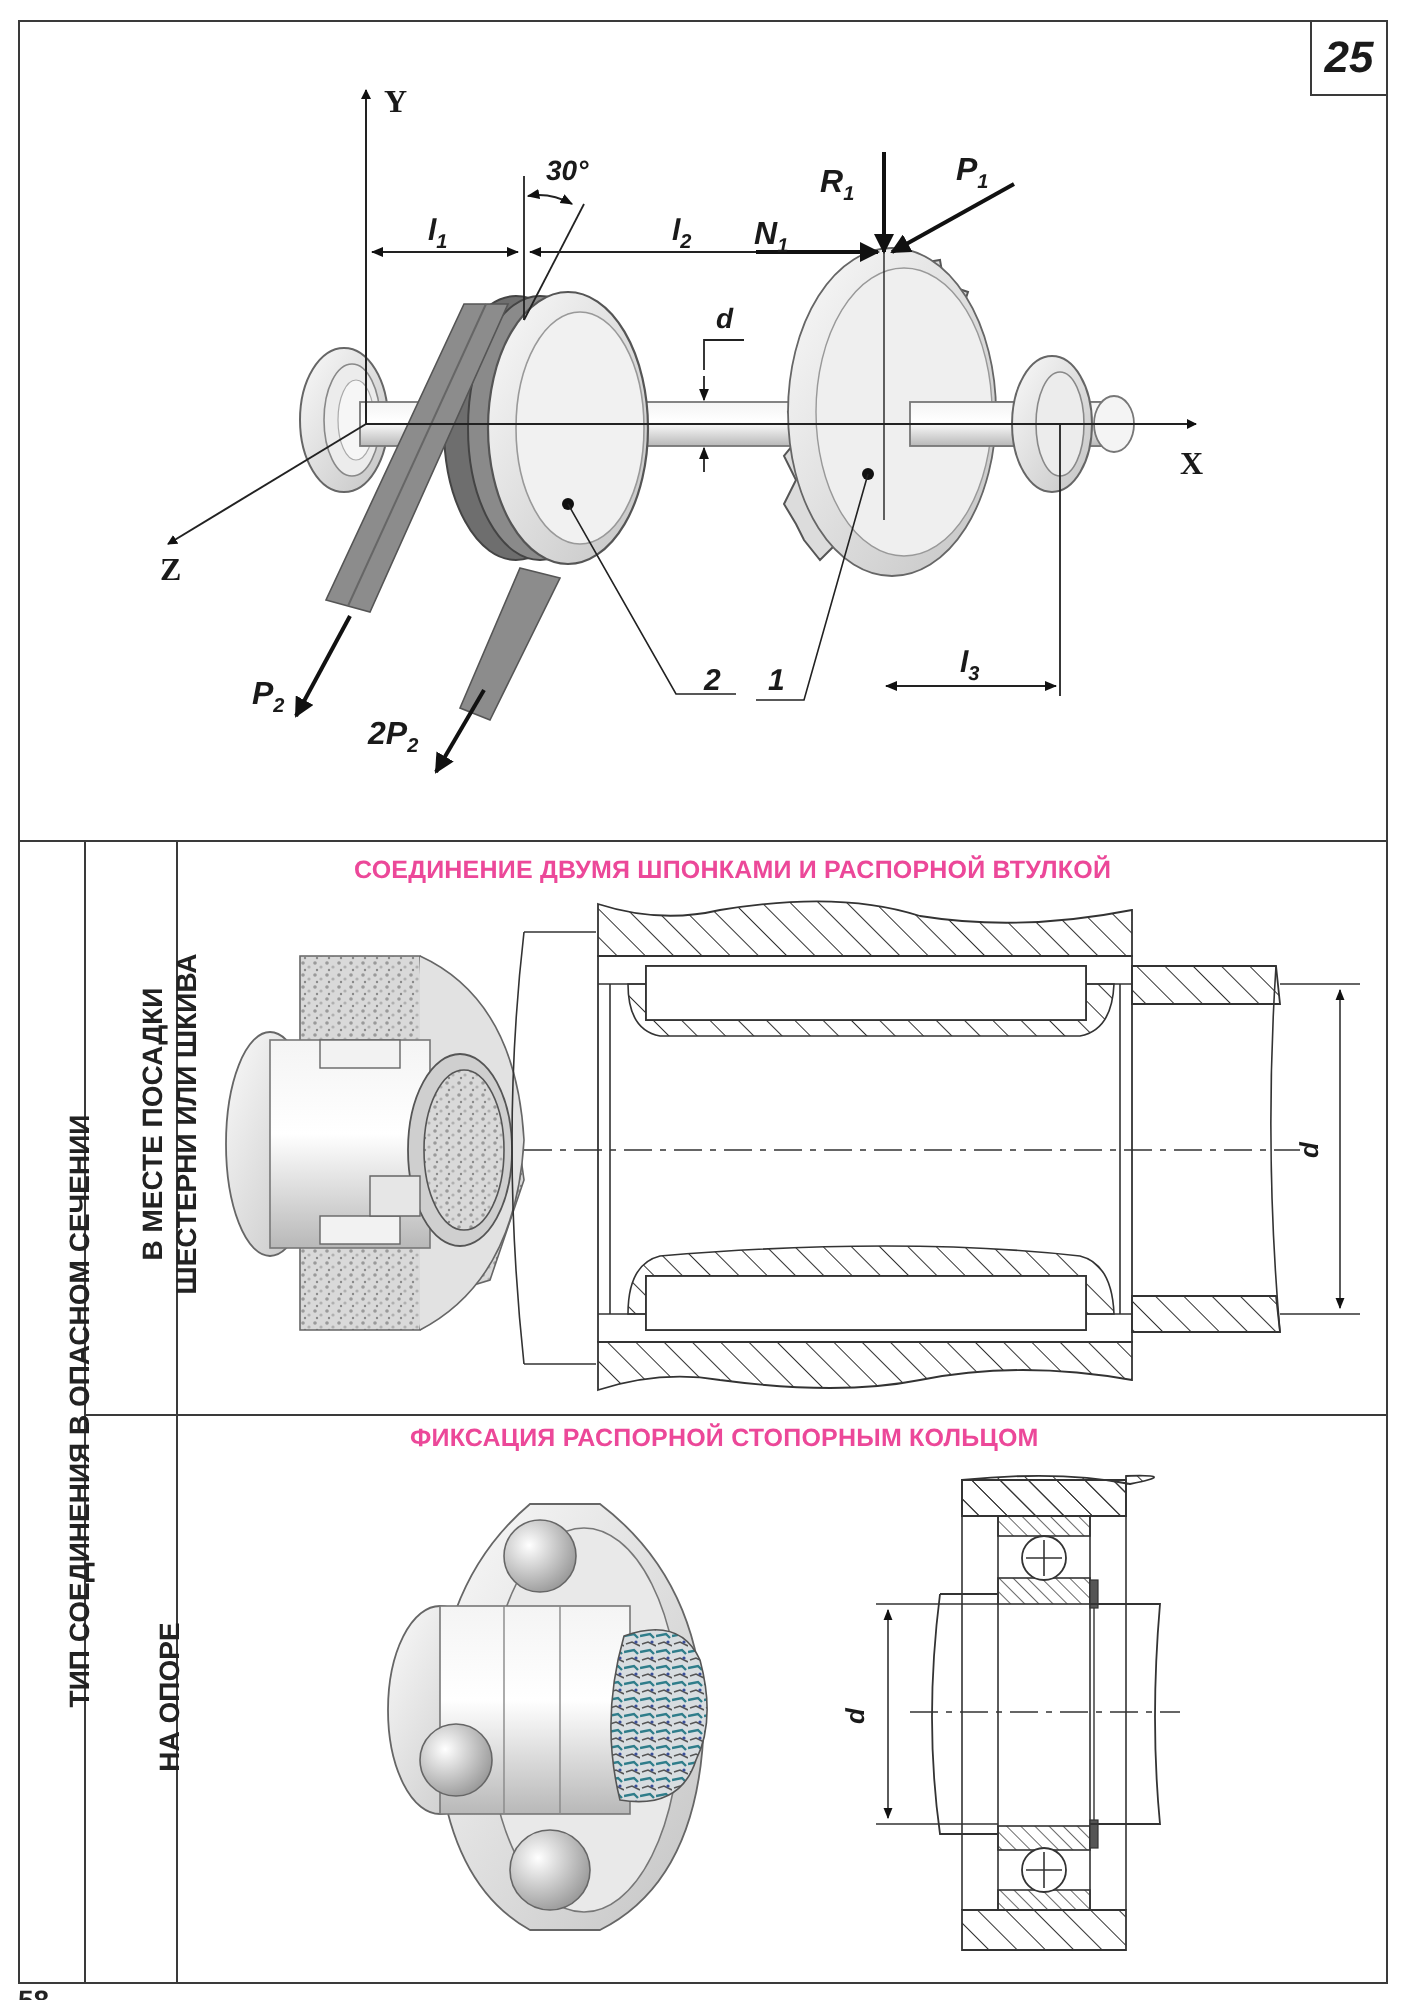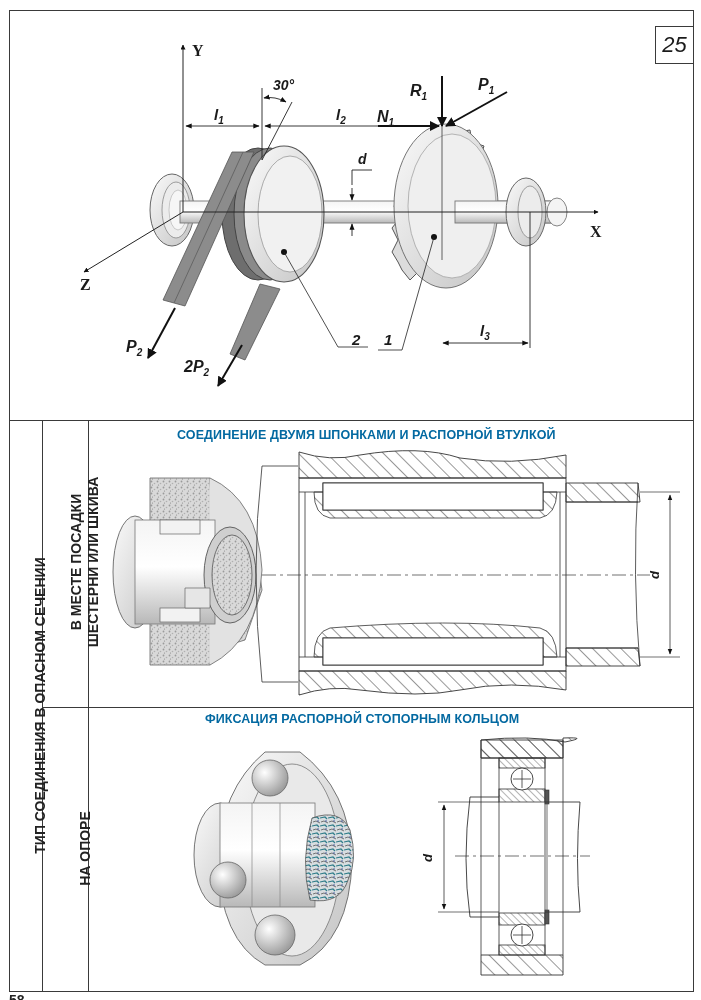--- a/index.html
+++ b/index.html
@@ -1,22 +1,22 @@
 <!DOCTYPE html>
 <html><head>
 <meta charset="utf-8">
 <style>
   html, body { margin: 0; padding: 0; background: #fff; }
   body { width: 701px; height: 1000px; position: relative; overflow: hidden; font-family: "Liberation Sans", sans-serif; color: #1a1a1a; }
   .frame { position: absolute; left: 9px; top: 10px; width: 685px; height: 982px; border: 1.5px solid #3a3a3a; box-sizing: border-box; }
-  .badge { position: absolute; left: 655px; top: 26px; width: 39px; height: 38px; border: 1.5px solid #3a3a3a; box-sizing: border-box; display: flex; align-items: center; justify-content: center; font-weight: normal; font-style: italic; font-size: 22px; background: #fff; }
+  .badge { position: absolute; left: 655px; top: 10px; width: 39px; height: 38px; border: 1.5px solid #3a3a3a; box-sizing: border-box; display: flex; align-items: center; justify-content: center; font-weight: bold; font-style: italic; font-size: 22px; background: #fff; }
   .hline { position: absolute; height: 0; border-top: 1.5px solid #3a3a3a; }
   .vline { position: absolute; width: 0; border-left: 1.5px solid #3a3a3a; }
   .vtext { position: absolute; font-weight: bold; font-size: 14px; white-space: nowrap; transform-origin: center center; text-align: center; line-height: 17px; color: #222; }
-  .section-title { position: absolute; font-weight: bold; font-size: 12.5px; color: #0369a1; white-space: nowrap; letter-spacing: 0.1px; }
+  .section-title { position: absolute; font-weight: bold; font-size: 12.5px; color: #ec4899; white-space: nowrap; letter-spacing: 0.1px; }
   svg { position: absolute; left: 0; top: 0; }
   .lbl { font-family: "Liberation Sans", sans-serif; font-weight: bold; font-style: italic; fill: #1a1a1a; }
   .axl { font-family: "Liberation Serif", serif; font-weight: bold; fill: #1a1a1a; }
   .page-num { position: absolute; left: 9px; top: 993px; font-weight: bold; font-size: 14px; line-height: 14px; height: 7px; overflow: hidden; color: #222; }
 </style>
 </head>
 <body>
 
 <div class="frame"></div>
 <div class="badge">25</div>

